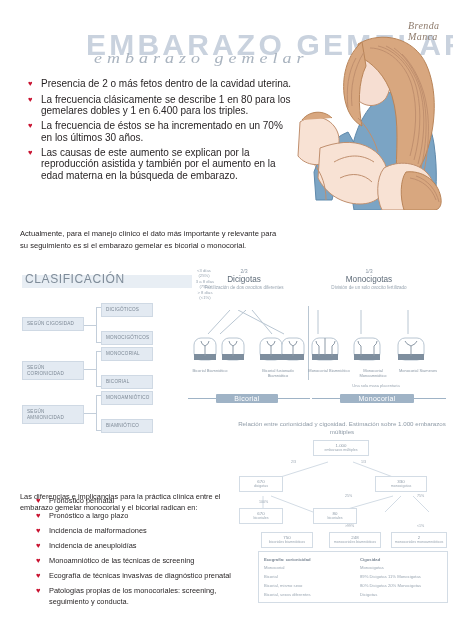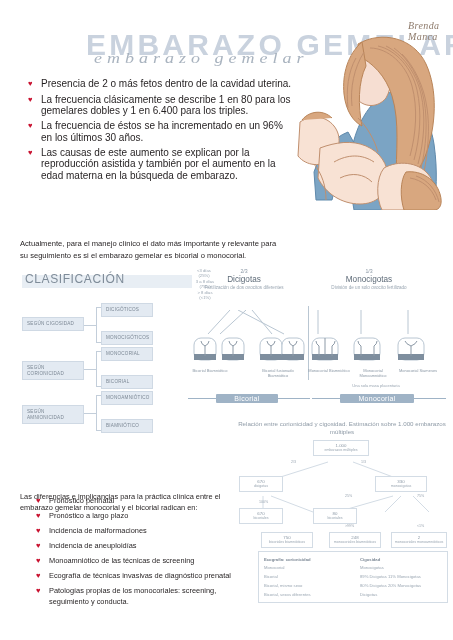--- a/index.html
+++ b/index.html
@@ -38,21 +38,21 @@
   .illus svg { display:block; }
 
   
   .bullets { position:absolute; left:28px; top:78px; width:268px; }
   .bullet-row { display:flex; align-items:flex-start; margin-bottom:3.5px; }
   .heart { color:#c8102e; font-size:7.5px; line-height:12px; width:13px; flex:0 0 13px; }
   .btxt { font-size:10px; line-height:11.6px; color:#231f20; }
 
   .para { position:absolute; left:20px; width:262px; font-size:7.6px; line-height:11.6px; color:#231f20; }
   #para1 { top:190px; }
-  #para2 { top:228px;margin-top:10px; }
+  #para2 { top:228px; }
 
   
   .clasif-wrap { position:absolute; left:22px; top:272px; width:170px; height:18px; }
   .clasif-bar { position:absolute; left:0; top:3px; width:170px; height:13px; background:#e8eef4; }
   .clasif-txt {
     position:absolute; left:3px; top:0px;
     font-size:12px; letter-spacing:.6px; color:#7f8c99;
   }
 
   
@@ -166,21 +166,21 @@
     <div class="bullet-row">
       <span class="heart">♥</span>
       <span class="btxt">Presencia de 2 o más fetos dentro de la cavidad uterina.</span>
     </div>
     <div class="bullet-row">
       <span class="heart">♥</span>
       <span class="btxt">La frecuencia clásicamente se describe 1 en 80 para los gemelares dobles y 1 en 6.400 para los triples.</span>
     </div>
     <div class="bullet-row">
       <span class="heart">♥</span>
-      <span class="btxt">La frecuencia de éstos se ha incrementado en un 96% en los últimos 30 años.</span>
+      <span class="btxt">La frecuencia de éstos se ha incrementado en un 70% en los últimos 30 años.</span>
     </div>
     <div class="bullet-row">
       <span class="heart">♥</span>
       <span class="btxt">Las causas de este aumento se explican por la reproducción asistida y también por el aumento en la edad materna en la búsqueda de embarazo.</span>
     </div>
   </div>
 
   <div class="para" id="para2">Actualmente, para el manejo clínico el dato más importante y relevante para su seguimiento es si el embarazo gemelar es bicorial o monocorial.</div>
 
   <div class="clasif-wrap">

